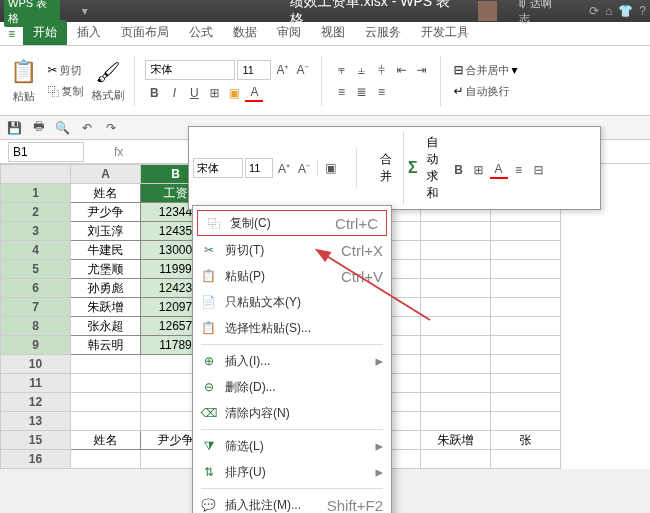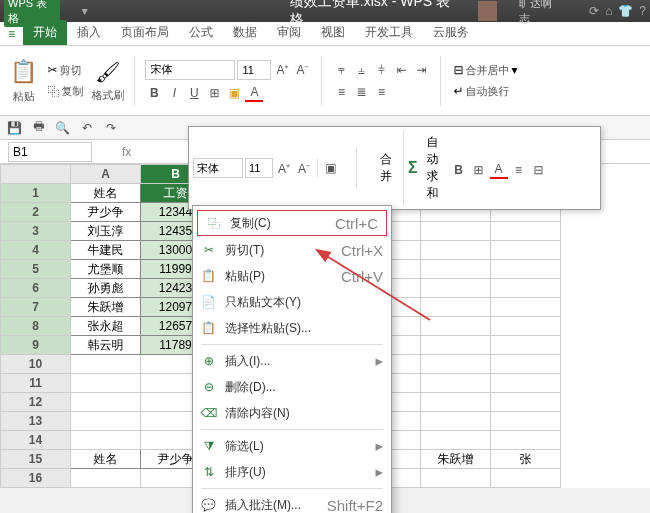--- a/index.html
+++ b/index.html
@@ -18,21 +18,21 @@
 .rib-group{display:flex;flex-direction:column;gap:2px;align-items:center;}
 .rib-btn{display:flex;align-items:center;gap:2px;padding:2px;cursor:pointer;}
 .rib-txt{font-size:11px;color:#555;}
 .sep{width:1px;height:50px;background:#ddd;margin:0 4px;}
 .font-box{display:flex;flex-direction:column;gap:4px;}
 .font-row{display:flex;gap:2px;align-items:center;}
 .font-sel{border:1px solid #ccc;height:20px;padding:0 4px;font-size:11px;}
 .tool-ico{width:18px;height:18px;display:inline-flex;align-items:center;justify-content:center;color:#555;cursor:pointer;}
 .qat{height:24px;background:#f5f5f5;border-bottom:1px solid #ccc;display:flex;align-items:center;padding:0 6px;gap:6px;}
 .namebox-row{height:24px;background:#fff;border-bottom:1px solid #ccc;display:flex;align-items:center;}
-.namebox{width:84px;border:1px solid #ccc;height:20px;margin-left:8px;padding:0 4px;}
+.namebox{width:76px;border:1px solid #ccc;height:20px;margin-left:8px;padding:0 4px;}
 .fx{margin-left:30px;color:#888;}
 .sheet{position:relative;background:#fff;}
 .grid{border-collapse:collapse;}
 .grid th,.grid td{border:1px solid #ccc;height:19px;min-width:70px;text-align:center;font-size:12px;background:#fff;}
 .grid .rh{background:#e8e8e8;min-width:28px;width:28px;color:#555;}
 .grid .ch{background:#e8e8e8;color:#555;}
 .grid .corner{background:#e8e8e8;width:28px;}
 .sel-cell{background:#d4e8d4!important;}
 .sel-header{background:#2d7d3c!important;color:#fff!important;}
 .hdr-sel-row .rh{background:#c8e0c8;}
@@ -71,22 +71,22 @@
 
 <div class="tabs">
   <span style="padding:4px 8px;color:#2d7d3c;">≡</span>
 <span class="tab active">开始</span>
     <span class="tab">插入</span>
     <span class="tab">页面布局</span>
     <span class="tab">公式</span>
     <span class="tab">数据</span>
     <span class="tab">审阅</span>
     <span class="tab">视图</span>
+    <span class="tab">云服务</span>
     <span class="tab">开发工具</span>
-    <span class="tab">云服务</span>
   </div>
 
 <div class="ribbon">
   <div class="rib-group">
     <div class="rib-btn">
       <span style="font-size:22px;">📋</span>
     </div>
     <span class="rib-txt">粘贴</span>
   </div>
   <div style="display:flex;flex-direction:column;gap:2px;">
@@ -307,30 +307,20 @@
           <th class="rh">13</th>
           <td class=""></td>
           <td class=""></td>
           <td class=""></td>
           <td class=""></td>
           <td class=""></td>
           <td class=""></td>
           <td class=""></td>
         </tr>
         <tr>
-          <th class="rh">14</th>
-          <td class=""></td>
-          <td class=""></td>
-          <td class=""></td>
-          <td class=""></td>
-          <td class=""></td>
-          <td class=""></td>
-          <td class=""></td>
-        </tr>
-        <tr>
           <th class="rh">15</th>
           <td class="data-cell">姓名</td>
           <td class="data-cell">尹少争</td>
           <td class=""></td>
           <td class=""></td>
           <td class=""></td>
           <td class="">朱跃增</td>
           <td class="">张</td>
         </tr>
         <tr>

